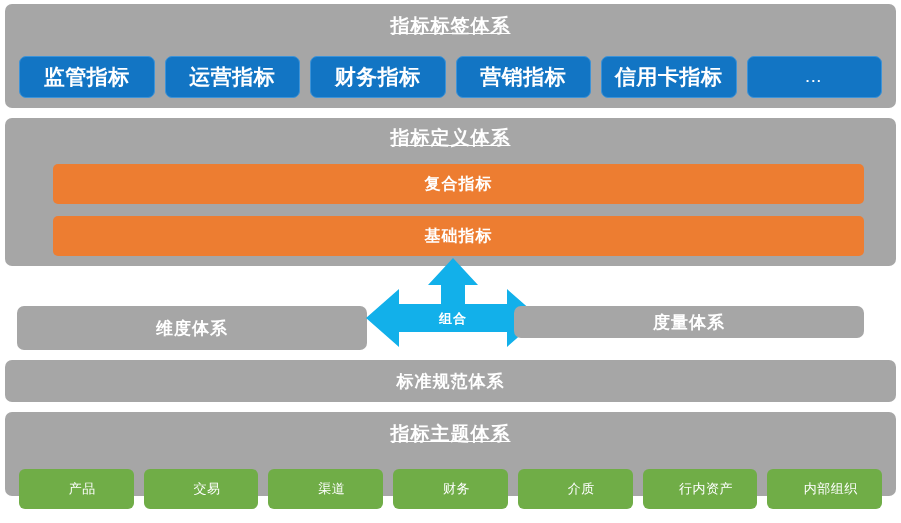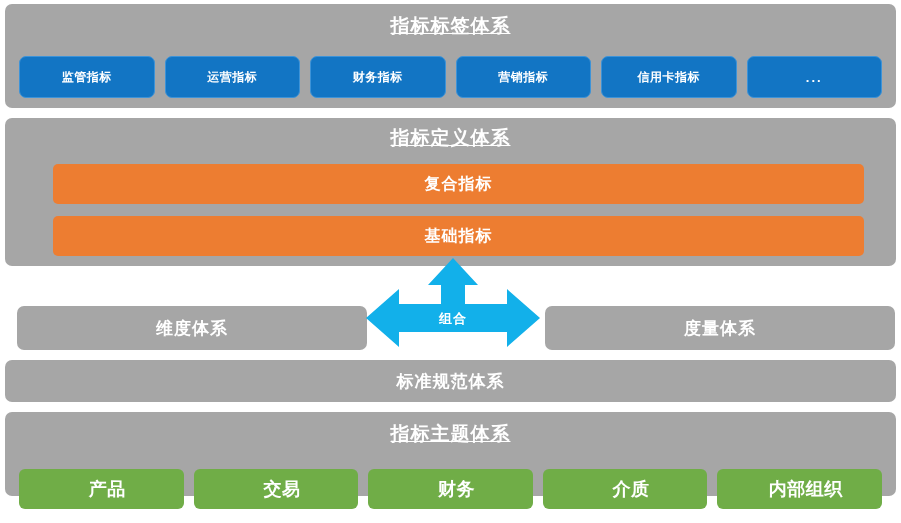--- a/index.html
+++ b/index.html
@@ -50,21 +50,21 @@
     height: 42px;
     display: flex;
     gap: 10px;
   }
   .tag-chip {
     flex: 1 1 0;
     background: #1275c4;
     border: 1px solid #3d93d8;
     border-radius: 7px;
     color: #ffffff;
-    font-size: 12px;
+    font-size: 21px;
     font-weight: bold;
     display: flex;
     align-items: center;
     justify-content: center;
     box-sizing: border-box;
     letter-spacing: 0.5px;
   }
   .tag-chip.ellipsis { font-size: 13px; letter-spacing: 2px; }
 
   
@@ -97,24 +97,24 @@
   #def-bar-1 { top: 98px; }
 
   
   #sec-dim {
     left: 17px;
     top: 306px;
     width: 350px;
     height: 44px;
   }
   #sec-meas {
-    left: 545px;
+    left: 514px;
     top: 306px;
     width: 350px;
-    height: 44px;
+    height: 32px;
   }
   .band-label {
     width: 100%;
     height: 100%;
     display: flex;
     align-items: center;
     justify-content: center;
     color: #ffffff;
     font-size: 17px;
     font-weight: bold;
@@ -169,22 +169,22 @@
     top: 57px;
     height: 40px;
     display: flex;
     gap: 10px;
   }
   .topic-chip {
     flex: 1 1 0;
     background: #70ad47;
     border-radius: 6px;
     color: #ffffff;
-    font-size: 18px;
-    font-weight: bold;
+    font-size: 13px;
+    font-weight: normal;
     display: flex;
     align-items: center;
     justify-content: center;
     letter-spacing: 0.5px;
     box-sizing: border-box;
     padding-left: 12px;
   }
 </style>
 </head>
 <body>
@@ -241,17 +241,19 @@
 
 <div class="panel" id="sec-std">
   <div class="band-label">标准规范体系</div>
 </div>
 
 <div class="panel" id="sec-topic">
   <div class="panel-title">指标主题体系</div>
   <div class="topic-row">
     <div class="topic-chip">产品</div>
     <div class="topic-chip">交易</div>
+    <div class="topic-chip">渠道</div>
     <div class="topic-chip">财务</div>
     <div class="topic-chip">介质</div>
+    <div class="topic-chip">行内资产</div>
     <div class="topic-chip">内部组织</div>
   </div>
 </div>
 
 </body></html>

